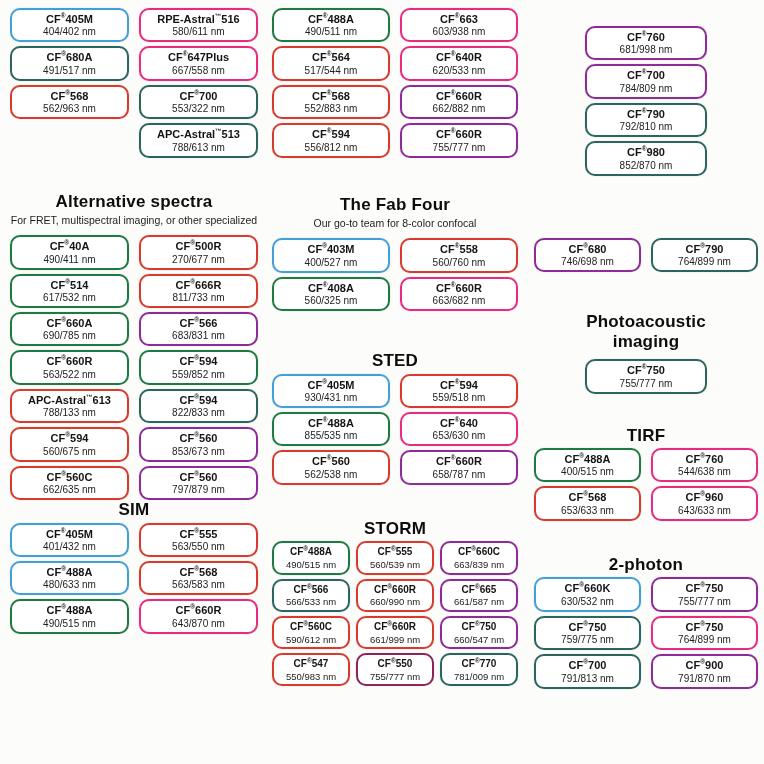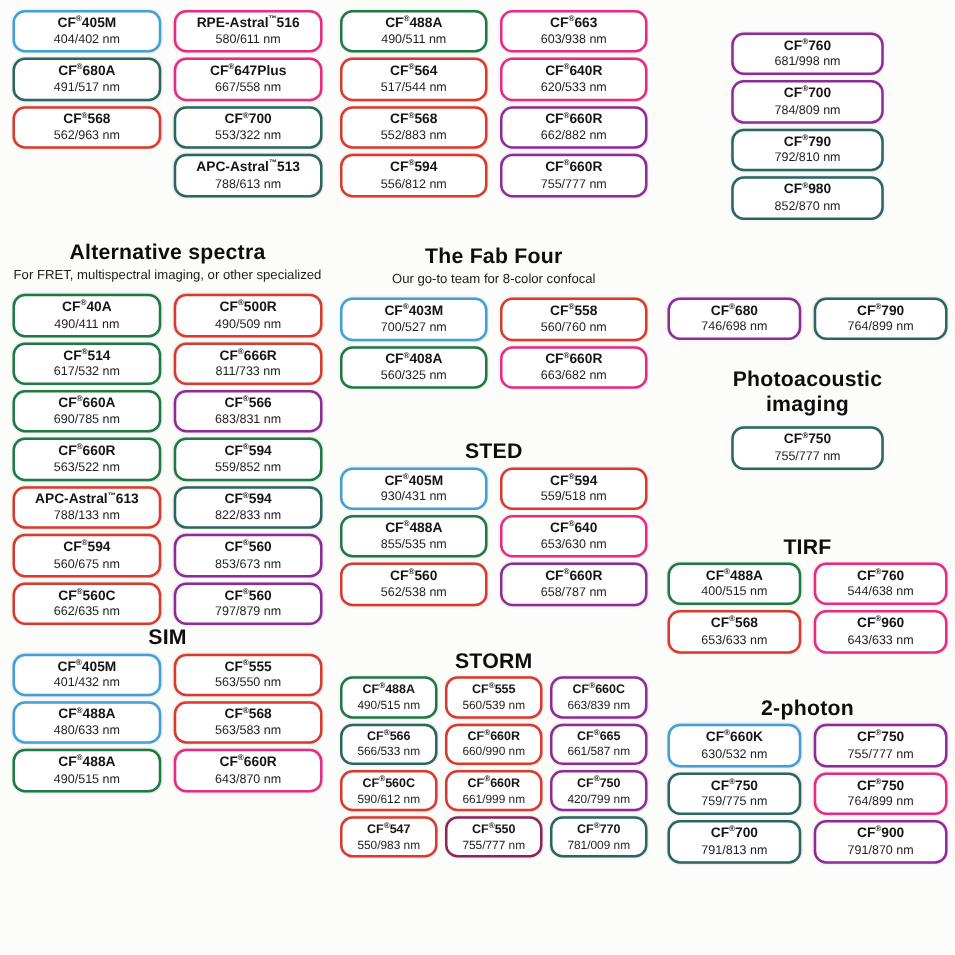--- a/index.html
+++ b/index.html
@@ -83,21 +83,21 @@
     <section class="sec" data-section="alt" style="margin-top:34px">
         <div class="sec-title">Alternative spectra</div>
         <div class="sec-sub">For FRET, multispectral imaging, or other specialized</div>
         <div class="grid cols-2">
           <div class="pill" style="border-color: rgb(30, 122, 66);">
             <div class="pill-name">CF<sup>®</sup>40A</div>
             <div class="pill-value">490/411 nm</div>
           </div>
           <div class="pill" style="border-color: rgb(217, 58, 46);">
             <div class="pill-name">CF<sup>®</sup>500R</div>
-            <div class="pill-value">490/509 nm</div>
+            <div class="pill-value">270/677 nm</div>
           </div>
           <div class="pill" style="border-color: rgb(30, 122, 66);">
             <div class="pill-name">CF<sup>®</sup>514</div>
             <div class="pill-value">617/532 nm</div>
           </div>
           <div class="pill" style="border-color: rgb(217, 58, 46);">
             <div class="pill-name">CF<sup>®</sup>666R</div>
             <div class="pill-value">811/733 nm</div>
           </div>
           <div class="pill" style="border-color: rgb(30, 122, 66);">
@@ -208,21 +208,21 @@
             <div class="pill-value">755/777 nm</div>
           </div>
         </div>
       </section>
     <section class="sec" data-section="fab" style="margin-top:37px">
         <div class="sec-title">The Fab Four</div>
         <div class="sec-sub">Our go-to team for 8-color confocal</div>
         <div class="grid cols-2">
           <div class="pill" style="border-color: rgb(66, 160, 216);">
             <div class="pill-name">CF<sup>®</sup>403M</div>
-            <div class="pill-value">700/527 nm</div>
+            <div class="pill-value">400/527 nm</div>
           </div>
           <div class="pill" style="border-color: rgb(217, 58, 46);">
             <div class="pill-name">CF<sup>®</sup>558</div>
             <div class="pill-value">560/760 nm</div>
           </div>
           <div class="pill" style="border-color: rgb(30, 122, 66);">
             <div class="pill-name">CF<sup>®</sup>408A</div>
             <div class="pill-value">560/325 nm</div>
           </div>
           <div class="pill" style="border-color: rgb(232, 42, 128);">
@@ -290,21 +290,21 @@
           <div class="pill" style="border-color: rgb(217, 58, 46);">
             <div class="pill-name">CF<sup>®</sup>560C</div>
             <div class="pill-value">590/612 nm</div>
           </div>
           <div class="pill" style="border-color: rgb(217, 58, 46);">
             <div class="pill-name">CF<sup>®</sup>660R</div>
             <div class="pill-value">661/999 nm</div>
           </div>
           <div class="pill" style="border-color: rgb(142, 43, 153);">
             <div class="pill-name">CF<sup>®</sup>750</div>
-            <div class="pill-value">420/799 nm</div>
+            <div class="pill-value">660/547 nm</div>
           </div>
           <div class="pill" style="border-color: rgb(217, 58, 46);">
             <div class="pill-name">CF<sup>®</sup>547</div>
             <div class="pill-value">550/983 nm</div>
           </div>
           <div class="pill" style="border-color: rgb(140, 36, 89);">
             <div class="pill-name">CF<sup>®</sup>550</div>
             <div class="pill-value">755/777 nm</div>
           </div>
           <div class="pill" style="border-color: rgb(42, 102, 95);">
@@ -340,30 +340,30 @@
           <div class="pill" style="border-color: rgb(142, 43, 153);">
             <div class="pill-name">CF<sup>®</sup>680</div>
             <div class="pill-value">746/698 nm</div>
           </div>
           <div class="pill" style="border-color: rgb(42, 102, 95);">
             <div class="pill-name">CF<sup>®</sup>790</div>
             <div class="pill-value">764/899 nm</div>
           </div>
         </div>
       </section>
-    <section class="sec" data-section="photo" style="margin-top:22px">
+    <section class="sec" data-section="photo" style="margin-top:40px">
         <div class="sec-title">Photoacoustic imaging</div>
         <div class="grid cols-1">
           <div class="pill" style="border-color: rgb(42, 102, 95);">
             <div class="pill-name">CF<sup>®</sup>750</div>
             <div class="pill-value">755/777 nm</div>
           </div>
         </div>
       </section>
-    <section class="sec" data-section="tirf" style="margin-top:52px">
+    <section class="sec" data-section="tirf" style="margin-top:32px">
         <div class="sec-title">TIRF</div>
         <div class="grid cols-2">
           <div class="pill" style="border-color: rgb(30, 122, 66);">
             <div class="pill-name">CF<sup>®</sup>488A</div>
             <div class="pill-value">400/515 nm</div>
           </div>
           <div class="pill" style="border-color: rgb(232, 42, 128);">
             <div class="pill-name">CF<sup>®</sup>760</div>
             <div class="pill-value">544/638 nm</div>
           </div>

